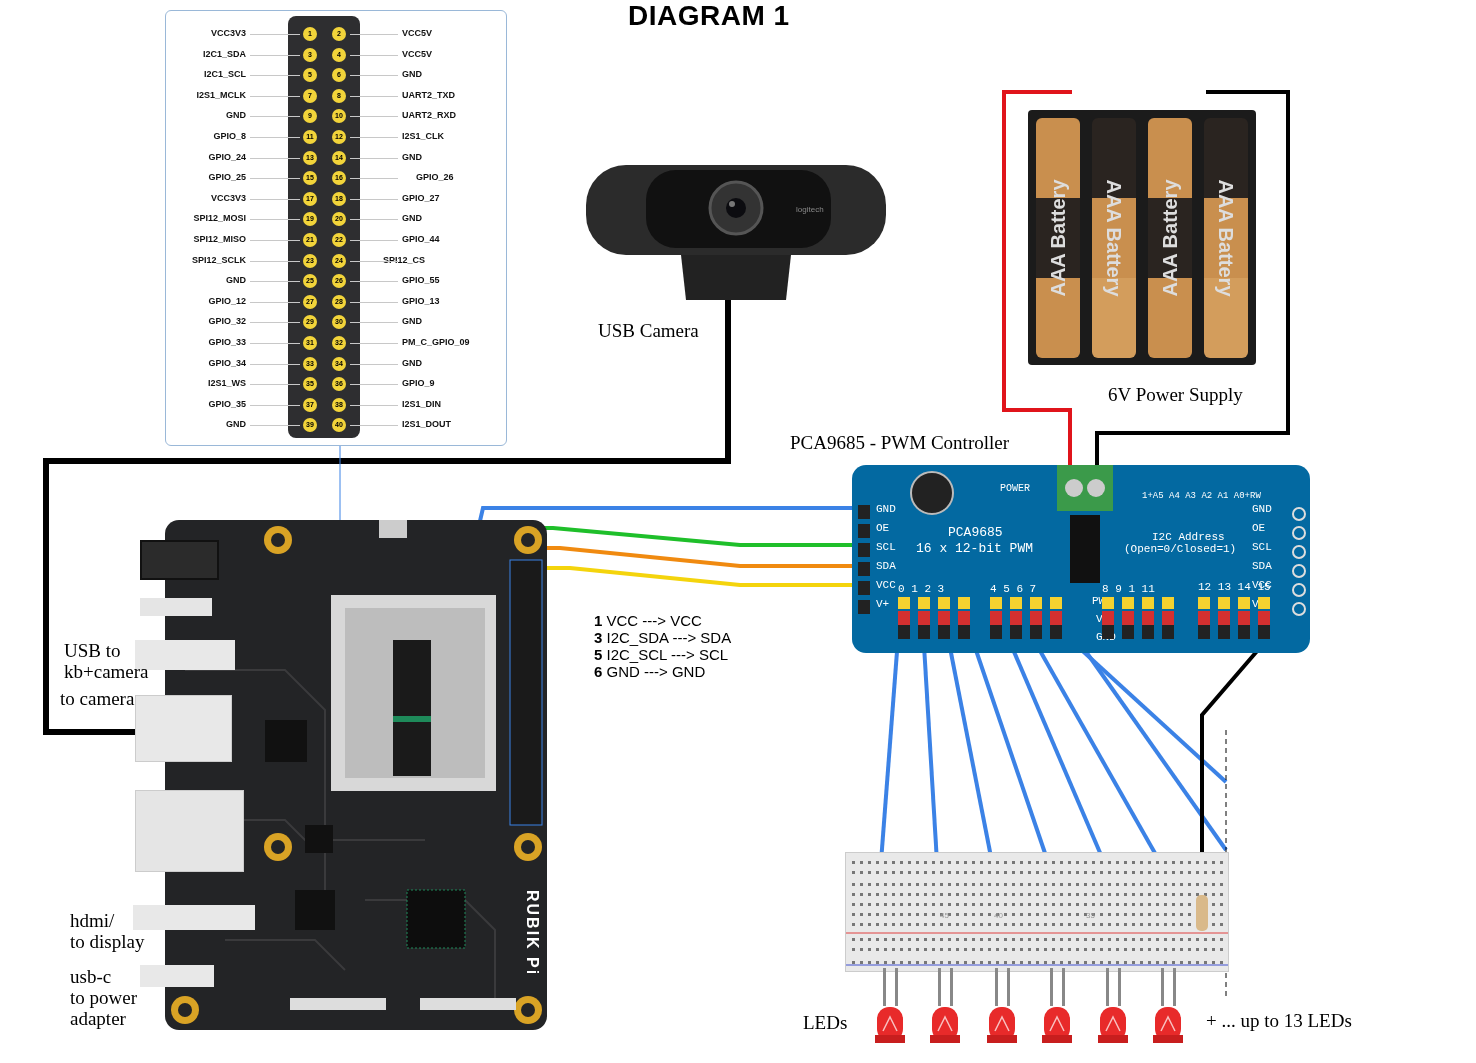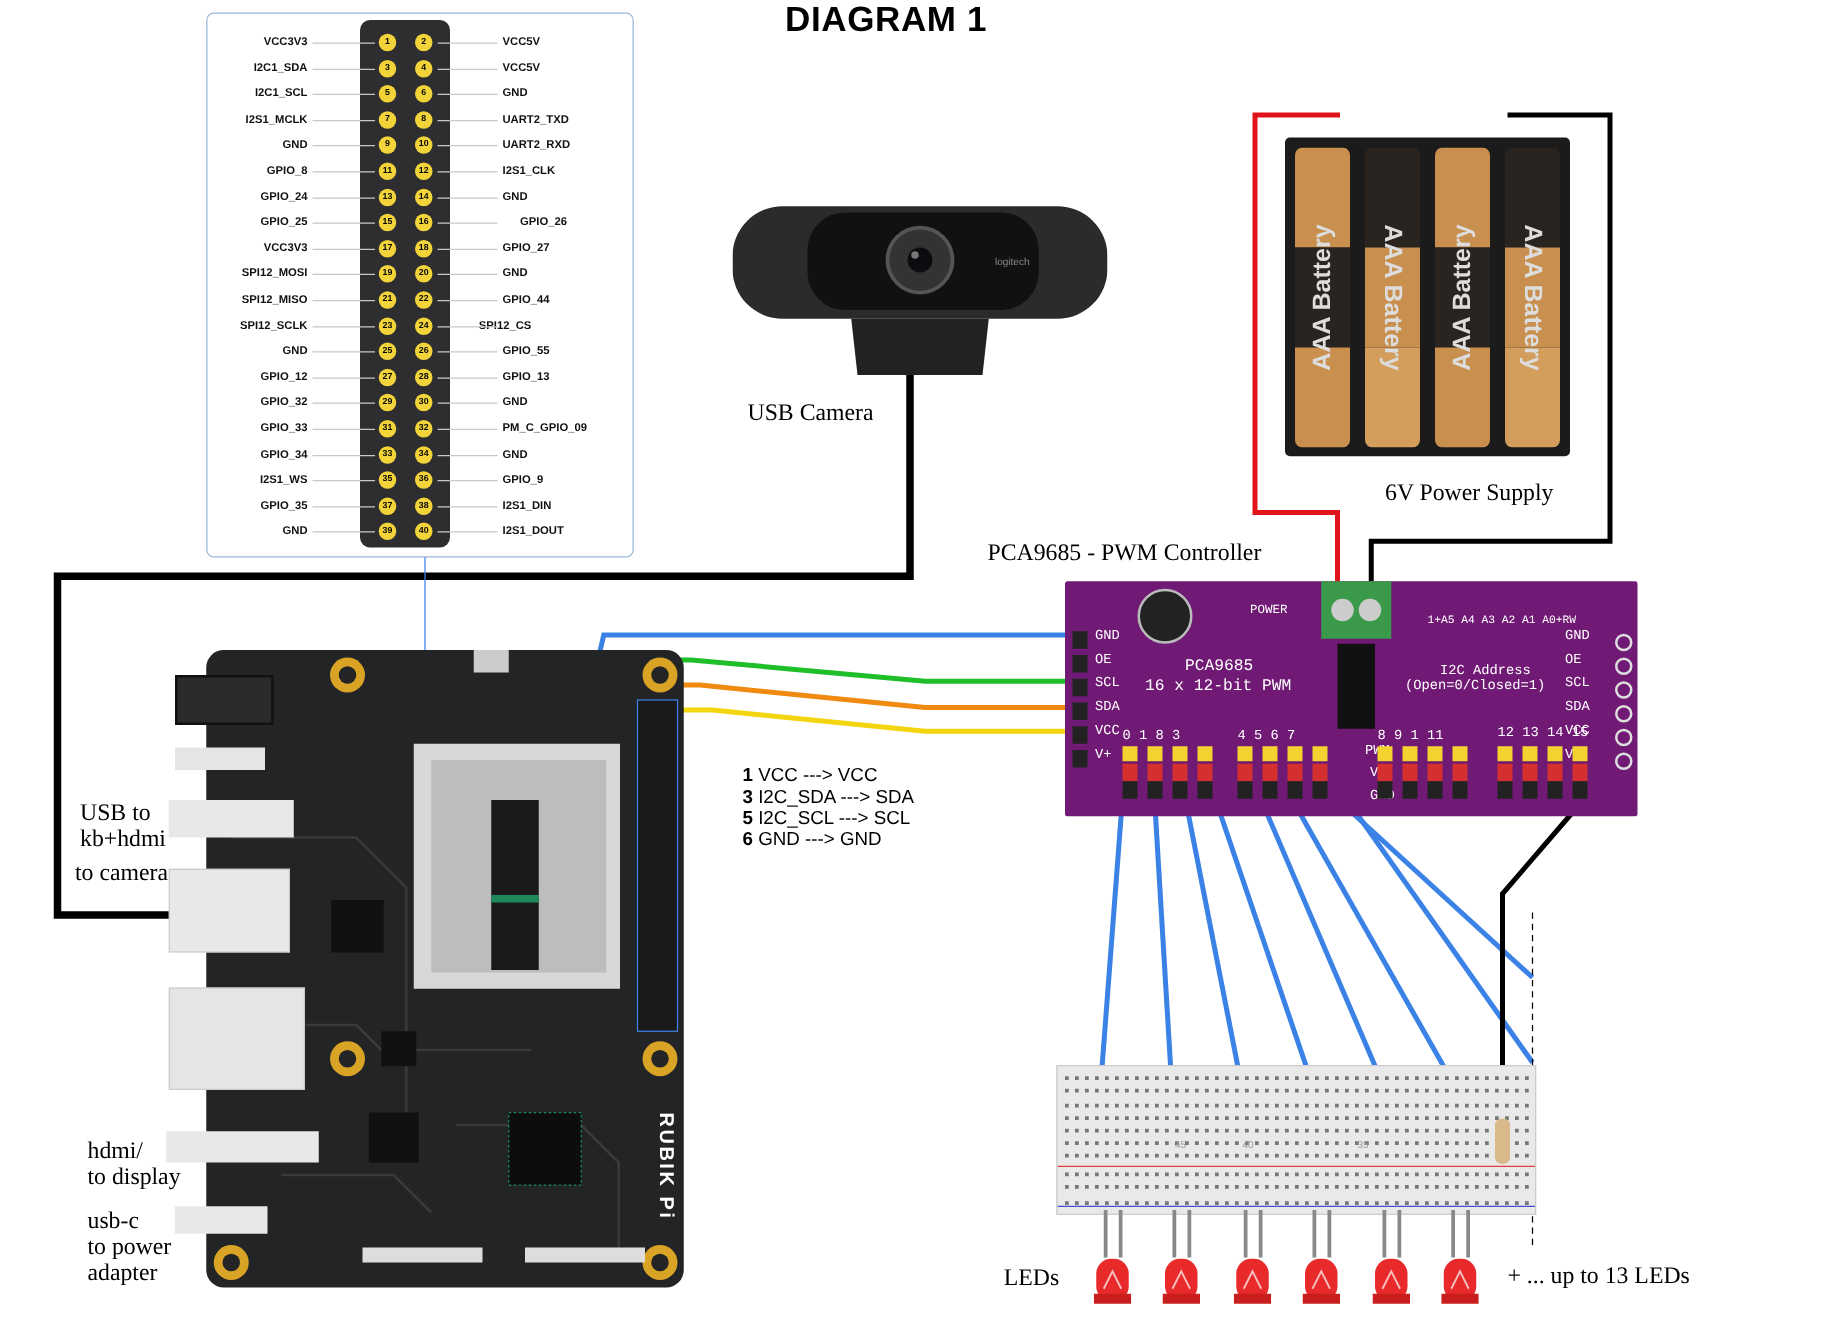--- a/index.html
+++ b/index.html
@@ -17,21 +17,21 @@
   .caption{position:absolute;font-size:19px;color:#000;white-space:nowrap;}
   
   #camera{left:586px;top:160px;width:300px;height:140px;}
   
   #battery-holder{left:1028px;top:110px;width:228px;height:255px;background:#1b1b1b;border-radius:4px;}
   .cell{position:absolute;width:44px;height:240px;border-radius:6px;overflow:hidden;}
   .cell .tan{position:absolute;left:0;right:0;background:#c98f4e;}
   .cell .dark{position:absolute;left:0;right:0;background:#2a2420;}
   .cell .txt{position:absolute;left:0;top:0;width:240px;height:44px;transform-origin:0 0;color:#ddd;font-size:20px;font-weight:bold;line-height:44px;text-align:center;}
   
-  #pca{left:852px;top:465px;width:458px;height:188px;background:#701a75;border-radius:2px;}
+  #pca{left:852px;top:465px;width:458px;height:188px;background:#0369a1;border-radius:14px;}
   .silk{position:absolute;color:#fff;font-size:11px;font-family:"Liberation Mono",monospace;white-space:nowrap;}
   .hdr-y{position:absolute;width:12px;height:12px;background:#f4d230;}
   .hdr-r{position:absolute;width:12px;height:14px;background:#d43030;}
   .hdr-k{position:absolute;width:12px;height:14px;background:#222;}
   
   #rubik{left:165px;top:520px;width:382px;height:510px;background:#232426;border-radius:14px;}
   
   #breadboard{left:845px;top:852px;width:382px;height:118px;background:#e9e9e9;border:1px solid #ccc;}
   .led{position:absolute;width:30px;height:40px;}
   .wiremap{position:absolute;font-size:15px;color:#000;white-space:nowrap;}
@@ -275,21 +275,21 @@
       <div class="silk" style="left: 400px; top: 76px;">SCL</div>
       <div class="abs" style="left:440px;top:80px;width:10px;height:10px;border-radius:50%;border:2px solid #ddd"></div>
       <div class="silk" style="left: 400px; top: 95px;">SDA</div>
       <div class="abs" style="left:440px;top:99px;width:10px;height:10px;border-radius:50%;border:2px solid #ddd"></div>
       <div class="silk" style="left: 400px; top: 114px;">VCC</div>
       <div class="abs" style="left:440px;top:118px;width:10px;height:10px;border-radius:50%;border:2px solid #ddd"></div>
       <div class="silk" style="left: 400px; top: 133px;">V+</div>
       <div class="abs" style="left:440px;top:137px;width:10px;height:10px;border-radius:50%;border:2px solid #ddd"></div>
     </div>
   <div id="pca-headers">
-      <div class="silk" style="left: 46px; top: 118px;">0 1 8 3</div>
+      <div class="silk" style="left: 46px; top: 118px;">0 1 2 3</div>
       <div class="hdr-y" style="left: 46px; top: 132px;"></div>
       <div class="hdr-r" style="left: 46px; top: 146px;"></div>
       <div class="hdr-k" style="left: 46px; top: 160px;"></div>
       <div class="hdr-y" style="left: 66px; top: 132px;"></div>
       <div class="hdr-r" style="left: 66px; top: 146px;"></div>
       <div class="hdr-k" style="left: 66px; top: 160px;"></div>
       <div class="hdr-y" style="left: 86px; top: 132px;"></div>
       <div class="hdr-r" style="left: 86px; top: 146px;"></div>
       <div class="hdr-k" style="left: 86px; top: 160px;"></div>
       <div class="hdr-y" style="left: 106px; top: 132px;"></div>
@@ -382,21 +382,21 @@
 
 <div class="abs" style="left:140px;top:540px;width:75px;height:36px;background:#2b2b2b;border:2px solid #111"></div>
 <div class="abs" style="left:140px;top:598px;width:72px;height:18px;background:#e5e5e5"></div>
 <div class="abs" style="left:135px;top:640px;width:100px;height:30px;background:#e8e8e8"></div>
 <div class="abs" style="left:135px;top:695px;width:95px;height:65px;background:#e8e8e8;border:1px solid #ccc"></div>
 <div class="abs" style="left:135px;top:790px;width:107px;height:80px;background:#e5e5e5;border:1px solid #ccc"></div>
 <div class="abs" style="left:133px;top:905px;width:122px;height:25px;background:#e8e8e8"></div>
 <div class="abs" style="left:140px;top:965px;width:74px;height:22px;background:#e8e8e8"></div>
 
 <div class="caption serif" style="left:64px;top:640px;white-space:pre;line-height:21px">USB to
-kb+hdmi</div>
+kb+camera</div>
 <div class="caption serif" style="left:60px;top:688px">to camera</div>
 <div class="caption serif" style="left:70px;top:910px;white-space:pre;line-height:21px">hdmi/
 to display</div>
 <div class="caption serif" style="left:70px;top:966px;white-space:pre;line-height:21px">usb-c
 to power
 adapter</div>
 
 <div id="breadboard" class="abs">
   <svg width="382" height="118" id="bb-svg">
       <rect x="6" y="8" width="3" height="3" fill="#777"></rect>

